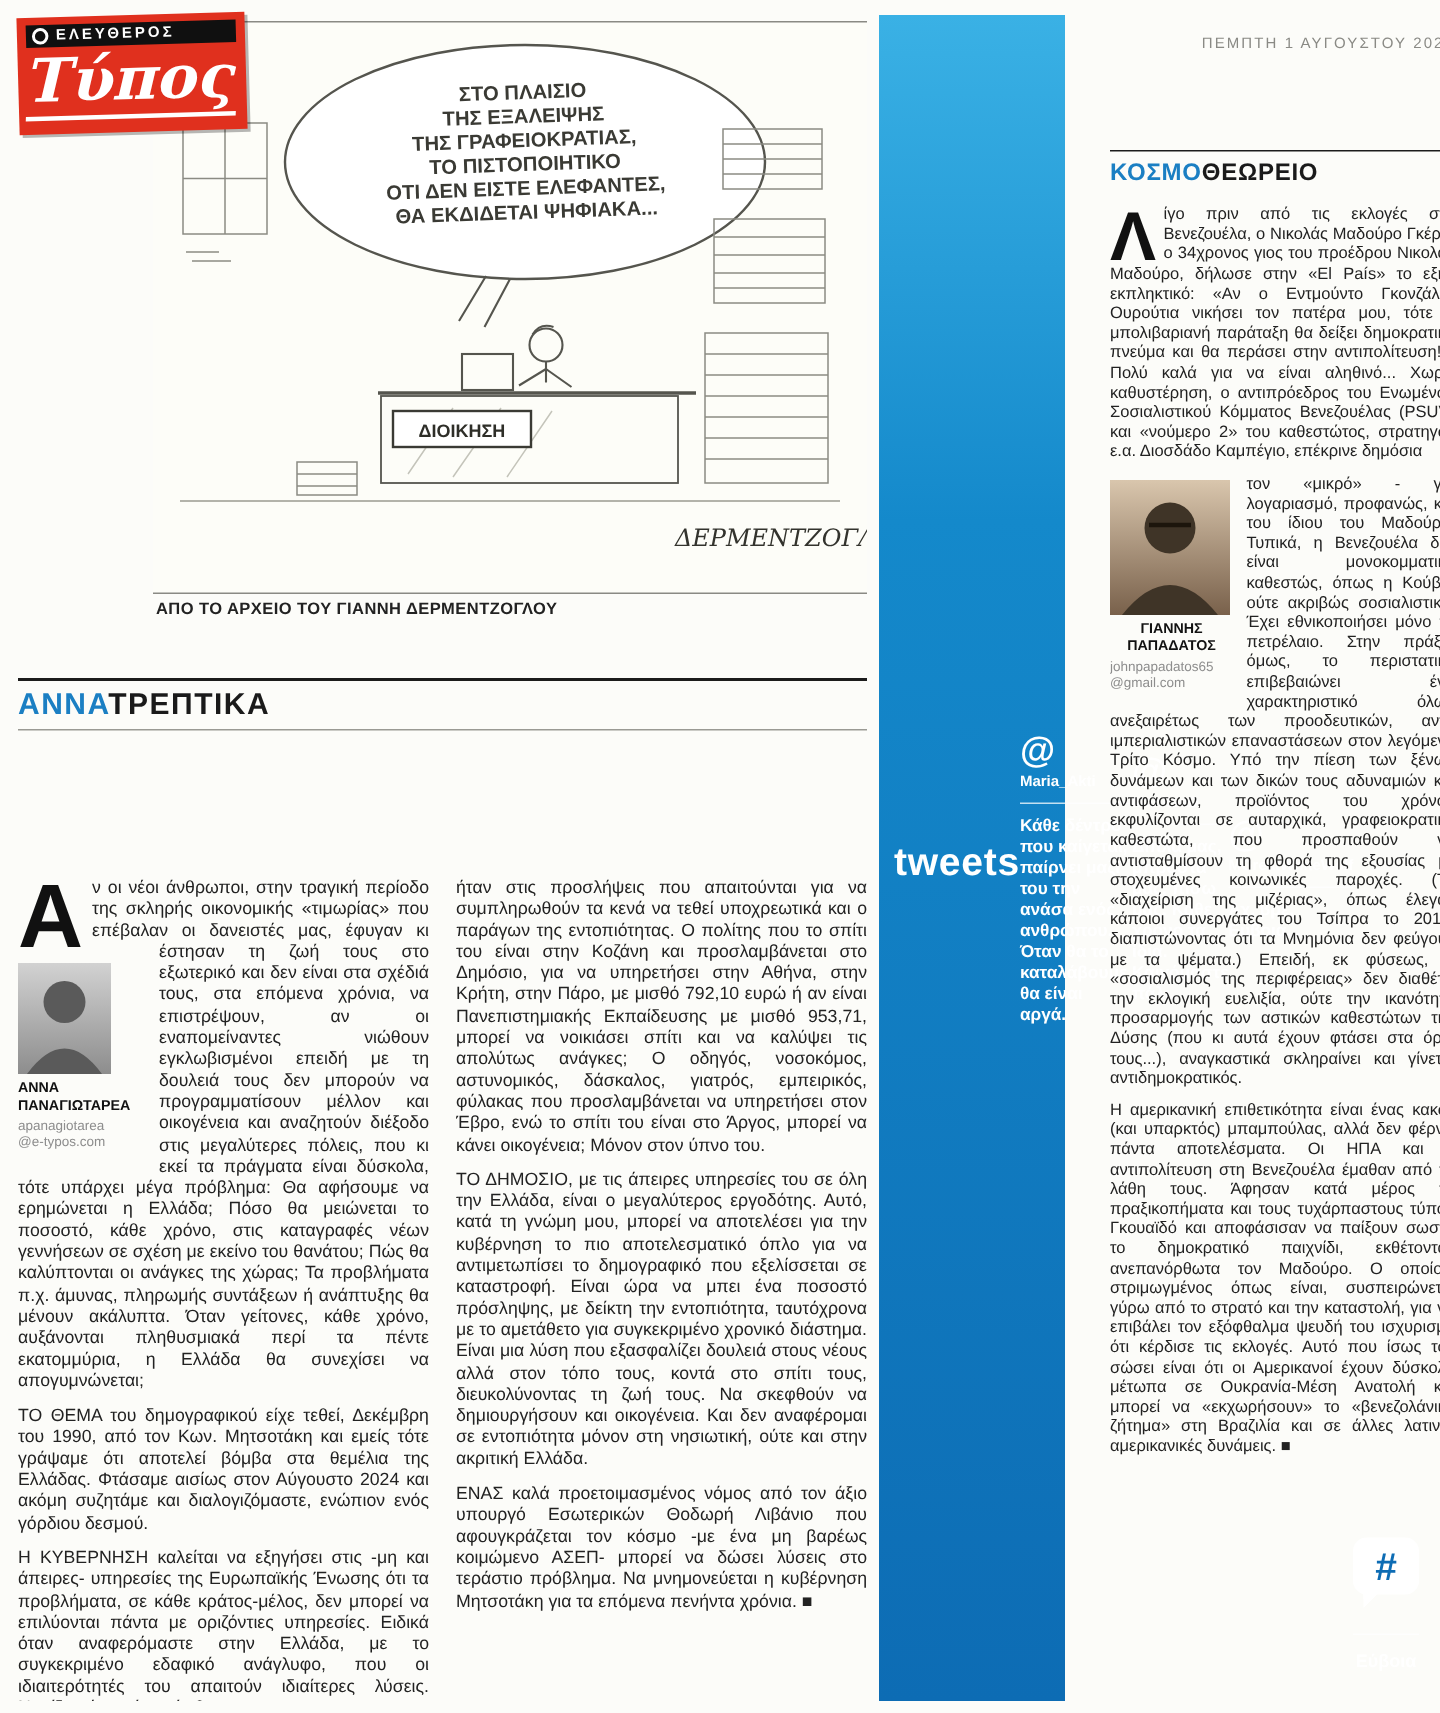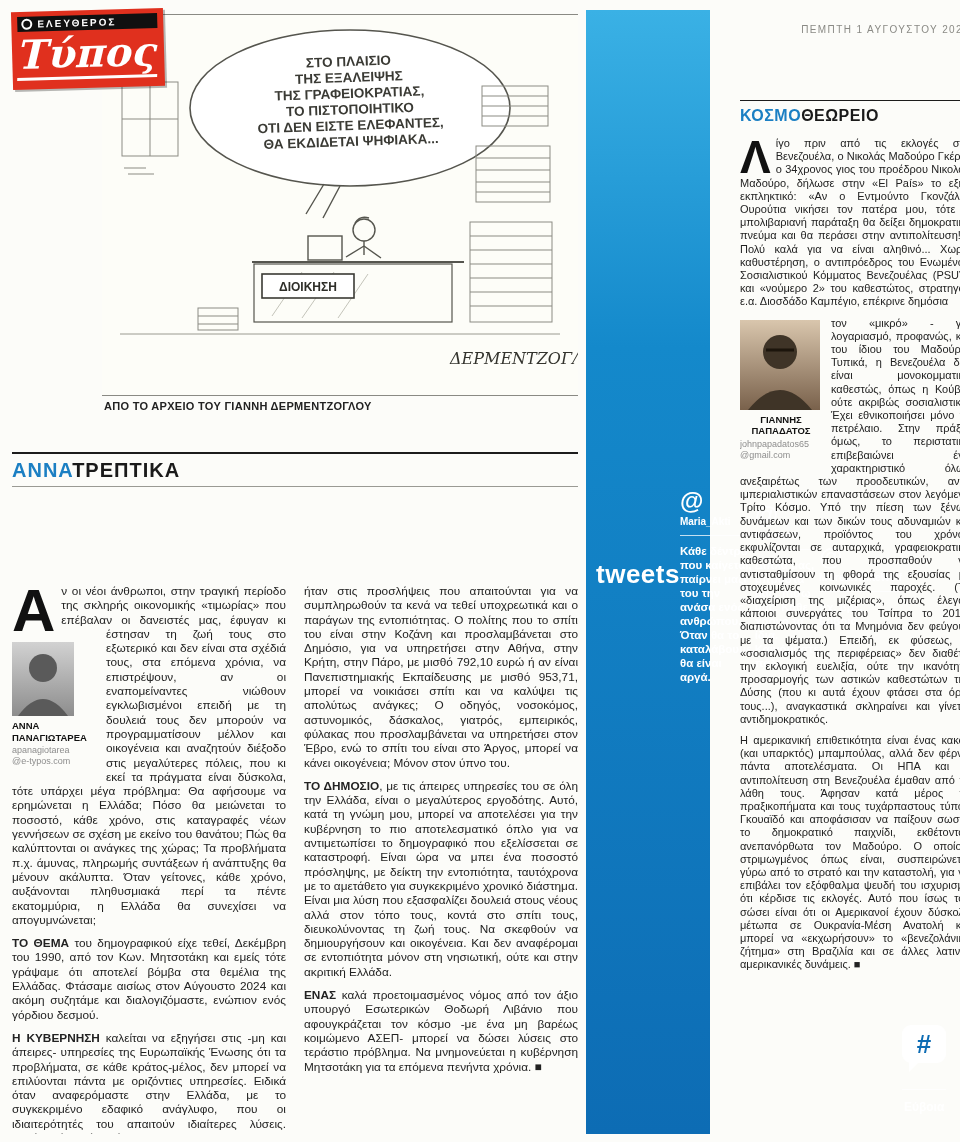--- a/index.html
+++ b/index.html
@@ -28,21 +28,21 @@
   .section-hd .rule-top{height:2px;background:#1c1c1c}
   .section-hd .label{font-size:20px;font-weight:bold;letter-spacing:1px;padding:5px 0 4px}
   .blue-txt{color:#1b7fc3}
   .section-hd .rule-bot{height:1px;background:#9a9a94}
   .headline{position:absolute;left:0;top:500px;width:566px;font-size:45px;font-weight:bold;
             letter-spacing:-1px;line-height:52px;color:#111}
   .art-cols{position:absolute;left:0;top:576px;width:566px;height:550px;display:flex;gap:18px}
   .art-col{width:274px;height:550px;overflow:hidden;text-align:justify;
            font-size:11.8px;line-height:14.3px;color:#222}
   .art-col p{margin:0 0 9px}
-  .lead{font-weight:bold}
+  .lead{font-weight:normal}
   .dropcap{float:left;font-size:60px;line-height:50px;font-weight:bold;padding:2px 6px 0 0;color:#111}
   .author-box{float:left;clear:left;width:84px;margin:6px 10px 4px 0;text-align:left}
   .author-photo{width:62px;height:74px;background:linear-gradient(#d2d2d2,#8d8d8d);overflow:hidden}
   .author-photo svg{width:100%;height:100%}
   .author-name{font-size:9.5px;font-weight:bold;line-height:11.5px;margin-top:4px;color:#111}
   .author-mail{font-size:9px;color:#8d8d8d;line-height:11px;margin-top:2px}
   
   .tweets-panel{position:absolute;left:586px;top:10px;width:124px;height:1124px;
     background:linear-gradient(180deg,#3ab1e5 0%,#1489cb 30%,#0d6cb4 100%);
     color:#fff;display:flex;flex-direction:row;align-items:center;

